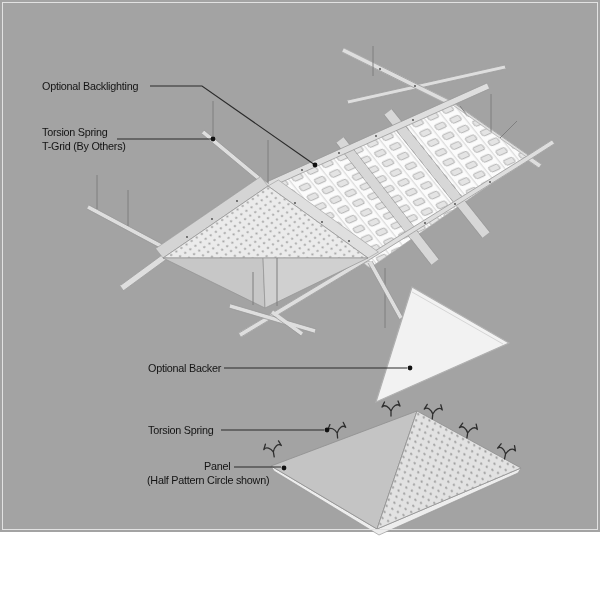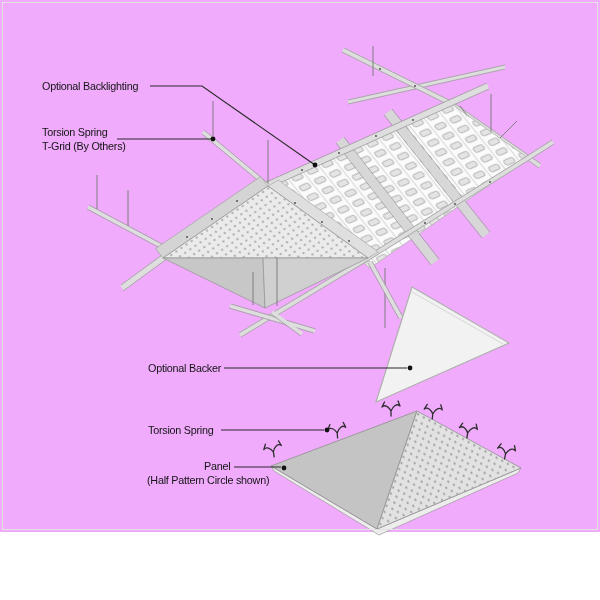--- a/index.html
+++ b/index.html
@@ -1,16 +1,16 @@
 <!DOCTYPE html>
 <html><head>
 <meta charset="utf-8">
 <style>
   html,body{margin:0;padding:0;width:600px;height:600px;background:#ffffff;overflow:hidden;}
-  .stage{position:relative;width:600px;height:532px;background:#f0abfc;}
+  .stage{position:relative;width:600px;height:532px;background:#a3a3a3;}
   .frame{position:absolute;inset:2px;border:1px solid #e2e2e2;pointer-events:none;}
   svg{position:absolute;left:0;top:0;}
   .lbl{font-family:"Liberation Sans",sans-serif;font-size:10.8px;letter-spacing:-0.25px;fill:#141414;}
   .leader{stroke:#2b2b2b;stroke-width:1.1;fill:none;}
   .ldot{fill:#111111;}
   .rail{stroke:#dedede;fill:none;}
   .railEdge{stroke:#9b9b9b;stroke-width:0.8;fill:none;}
   .hanger{stroke:#7f7f7f;stroke-width:1;fill:none;}
   .speck{fill:#474747;}
   .spring{stroke:#2e2e2e;stroke-width:1.3;fill:none;stroke-linecap:round;}

